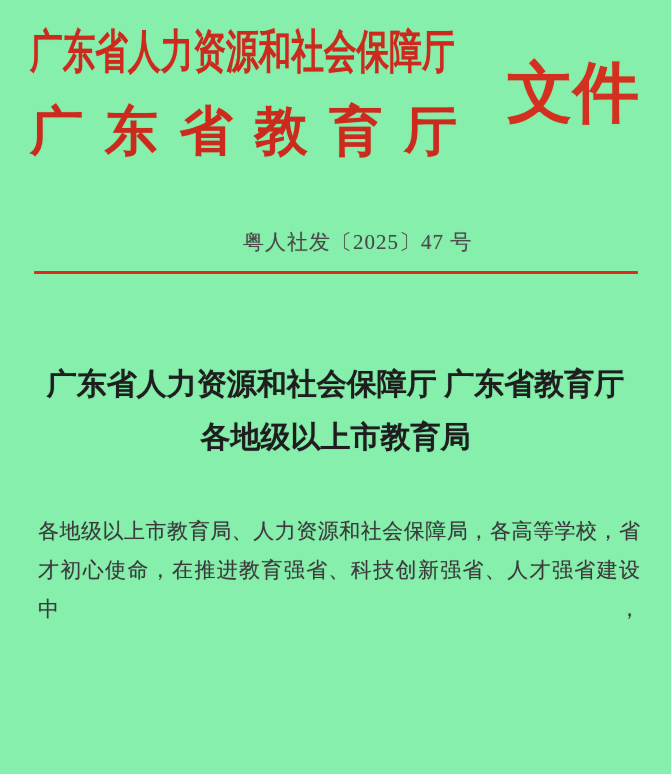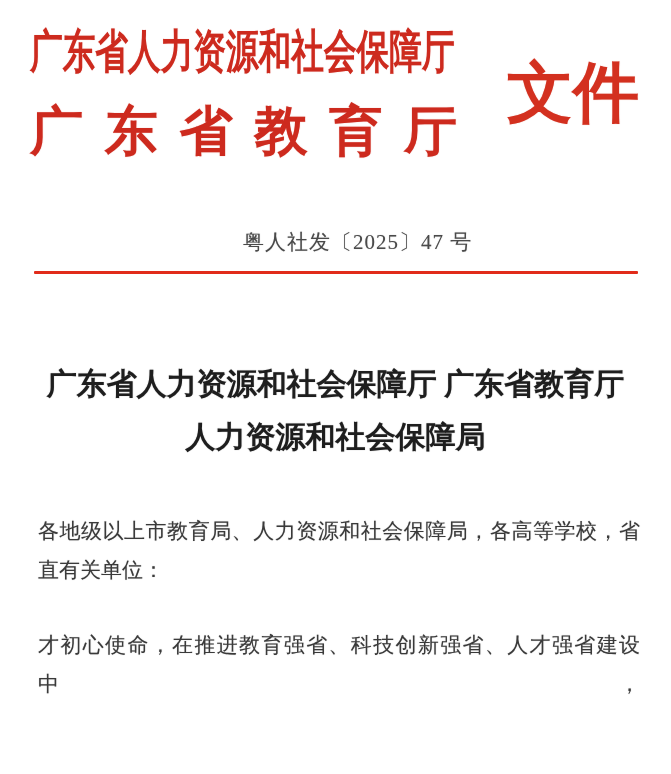--- a/index.html
+++ b/index.html
@@ -4,21 +4,21 @@
 <style>
   * { margin: 0; padding: 0; box-sizing: border-box; }
   html, body { background: #e9e9e9; }
   body { font-family: "Liberation Serif", "DejaVu Serif", serif; }
 
   .page {
     position: relative;
     width: 671px;
     height: 774px;
     margin: 0 auto;
-    background: #ffffff;
+    background: #86efac;
     overflow: hidden;
   }
 
   
   .letterhead {
     display: flex;
     align-items: center;
     padding: 26px 26px 0 30px;
   }
   .agency-names { width: 427px; flex: 0 0 427px; }
@@ -96,21 +96,20 @@
   .body-line {
     line-height: 39px;
     height: 39px;
     text-shadow: 0 0 1px rgba(58, 58, 58, 0.4);
     white-space: nowrap;
   }
   .body-line.justify {
     white-space: normal;
     text-align: justify;
     text-align-last: justify;
-    margin-top: 36px;
   }
   .body-line.indent { padding-left: 43px; }
 </style>
 </head>
 <body>
 
 <div class="page">
 
   <div class="letterhead">
     <div class="agency-names">
@@ -119,22 +118,21 @@
     </div>
     <div class="doc-type">文件</div>
   </div>
 
   <div class="doc-number">粤人社发〔2025〕47 号</div>
 
   <div class="red-rule"></div>
 
   <div class="title-block">
     <div class="title-line">广东省人力资源和社会保障厅 广东省教育厅</div>
-    <div class="title-line">人力资源和社会保障局</div>
+    <div class="title-line">各地级以上市教育局</div>
   </div>
 
   <div class="body-block">
     <div class="body-line justify">各地级以上市教育局、人力资源和社会保障局，各高等学校，省</div>
-    <div class="body-line">直有关单位：</div>
     <div class="body-line justify">才初心使命，在推进教育强省、科技创新强省、人才强省建设中，</div>
   </div>
 
 </div>
 
 </body></html>

